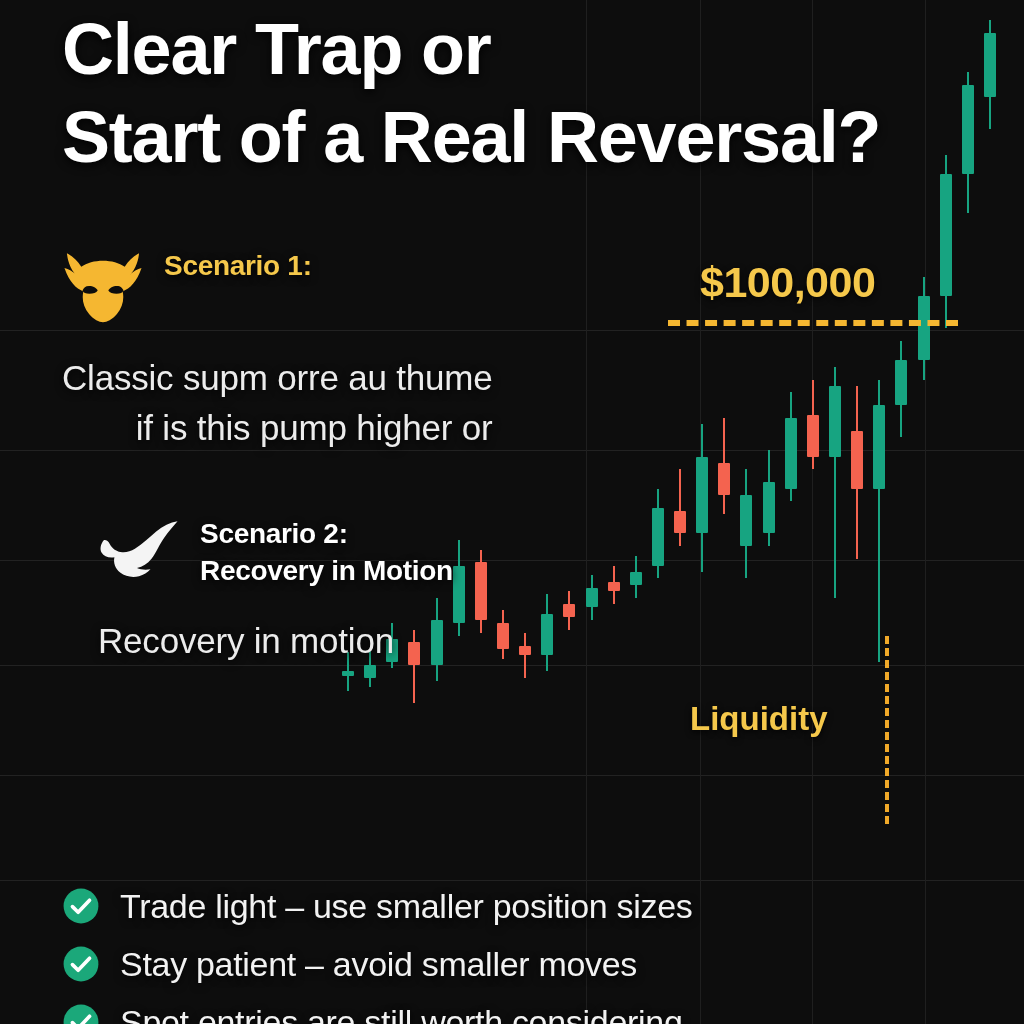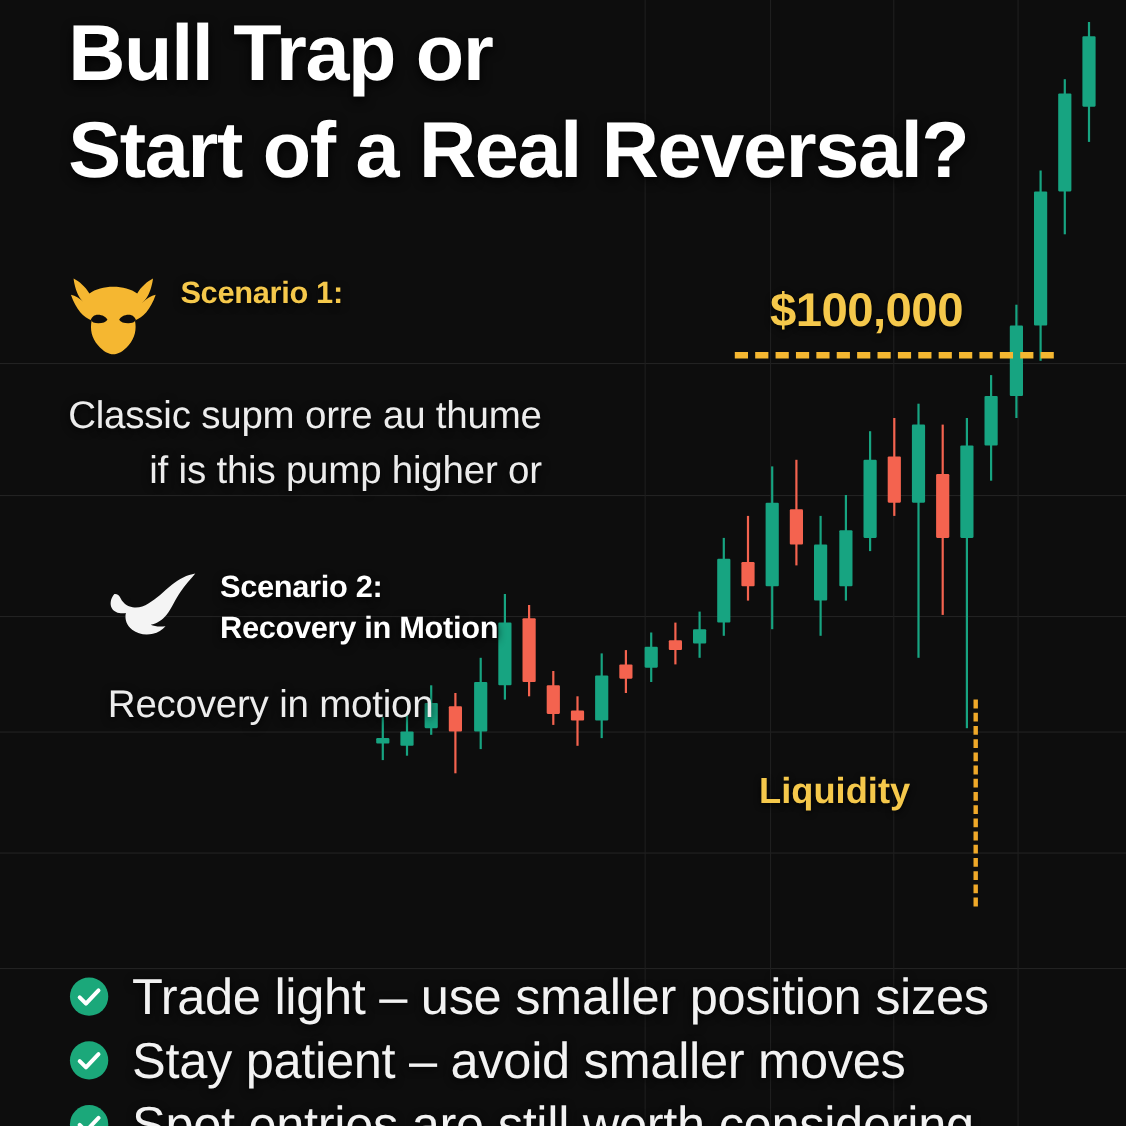--- a/index.html
+++ b/index.html
@@ -75,21 +75,21 @@
   #next{
     position:absolute;left:62px;top:806px;
     color:#ffffff;font-size:44px;font-weight:700;letter-spacing:-0.8px;
     text-shadow:0 3px 10px rgba(0,0,0,.9);white-space:nowrap;
   }
   #checklist{position:absolute;left:62px;top:878px;width:920px;}
   .ck-item{display:flex;align-items:center;gap:20px;height:56px;margin-bottom:2px;}
   .ck-mark{flex:0 0 38px;width:38px;height:38px;}
   .ck-mark svg{display:block;width:38px;height:38px;}
   .ck-text{
-    color:#f2f2f2;font-size:46px;font-weight:400;letter-spacing:-0.3px;
+    color:#f2f2f2;font-size:34px;font-weight:400;letter-spacing:-0.3px;
     white-space:nowrap;text-shadow:0 2px 8px rgba(0,0,0,.9);
   }
 </style>
 </head>
 <body>
 
 <div id="stage">
 
   <div id="chart-layer">
     <div id="grid">
@@ -230,21 +230,21 @@
     <div id="price-line" style="left: 668px; width: 290px; top: 320px;"></div>
     <div id="price-label" style="left: 700px; top: 258px;">$100,000</div>
 
     <div id="liq-line" style="left: 885px; top: 636px; height: 188px;"></div>
     <div id="liq-label" style="left: 690px; top: 700px;">Liquidity</div>
   </div>
 
   <div id="content">
 
     <div id="title">
-      <div>Bull Trap or</div>
+      <div>Clear Trap or</div>
       <div>Start of a Real Reversal?</div>
     </div>
 
     <div class="scenario sc1" style="top:248px;">
       <div class="sc-head">
         <span class="sc-icon">
           <svg viewBox="0 0 100 92" aria-hidden="true">
             <path fill="#f5b731" d="M6 4c0 0 1.5 19 12.5 27.5C13 26 8 23 3 22c6 17 14 25 23 28.5
               C24 60 26 70 33 78c6 7 12 10 17 10s11-3 17-10c7-8 9-18 7-27.5 9-3.5 17-11.5 23-28.5
               -5 1-10 4-15.5 9.5C92.5 23 94 4 94 4c-6 3-13 9-17.5 16.5C70 15.5 60 13 50 13

